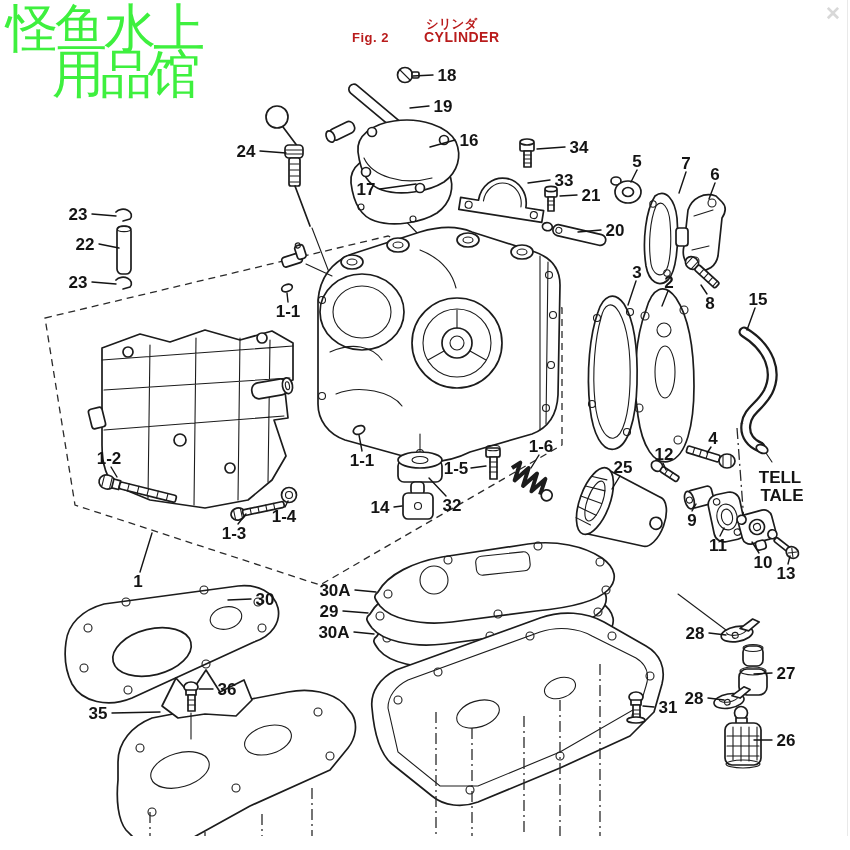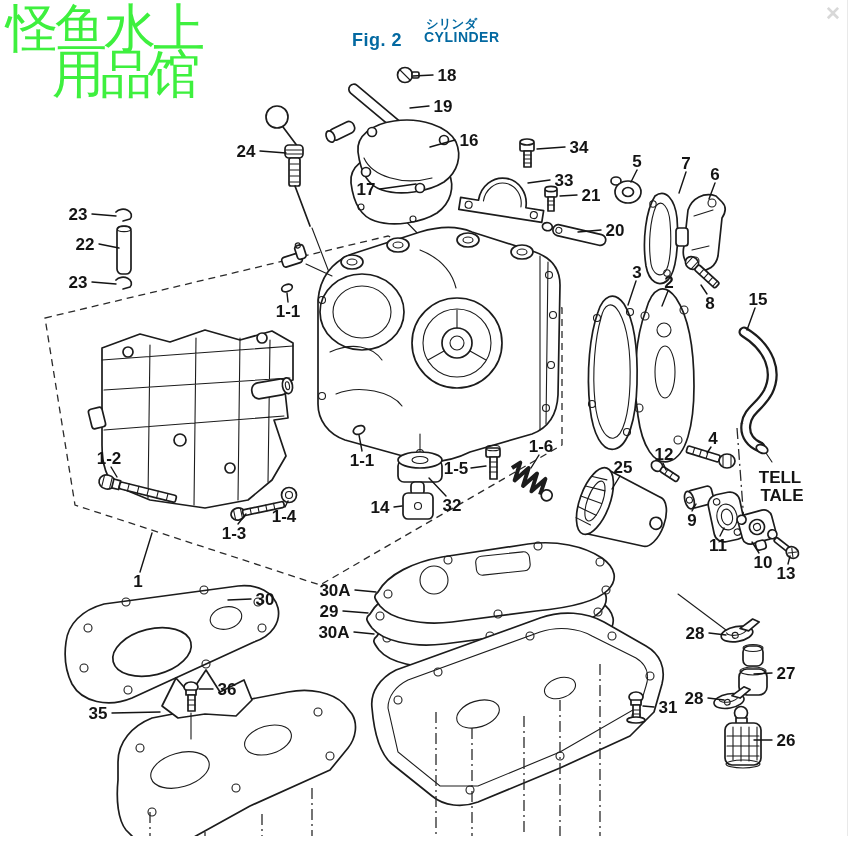--- a/index.html
+++ b/index.html
@@ -2,22 +2,22 @@
 <html><head>
 <meta charset="utf-8">
 <style>
   html,body{margin:0;padding:0;background:#ffffff;}
   .stage{position:relative;width:850px;height:836px;background:#ffffff;overflow:hidden;
          font-family:"Liberation Sans",sans-serif;}
   .watermark{position:absolute;color:#3ef03e;font-family:"DejaVu Serif",serif;
              font-weight:400;white-space:nowrap;line-height:1;z-index:30;}
   .wm1{left:6px;top:2px;font-size:52px;letter-spacing:-3px;}
   .wm2{left:52px;top:48px;font-size:52px;letter-spacing:-4px;}
-  .figtitle{position:absolute;color:#0369a1;font-weight:bold;white-space:nowrap;z-index:5;}
-  .fig-label{left:352px;top:30px;font-size:18px;letter-spacing:.5px;}
+  .figtitle{position:absolute;color:#b91c1c;font-weight:bold;white-space:nowrap;z-index:5;}
+  .fig-label{left:352px;top:30px;font-size:13px;letter-spacing:.5px;}
   .title-jp{left:426px;top:16px;font-size:12.5px;}
   .title-en{left:424px;top:29px;font-size:14px;letter-spacing:.5px;}
   .close-x{position:absolute;right:9px;top:2px;font-size:19px;font-weight:bold;color:#d8d8d8;
            z-index:40;cursor:default;}
   .edge{position:absolute;right:2px;top:0;width:1px;height:850px;background:#e9e9e9;}
   svg{position:absolute;left:0;top:0;z-index:10;}
   .ln{fill:none;stroke:#1c1c1c;stroke-width:1.7;stroke-linecap:round;stroke-linejoin:round;}
   .fw{fill:#ffffff;stroke:#1c1c1c;stroke-width:1.7;stroke-linejoin:round;}
   .th{fill:none;stroke:#1c1c1c;stroke-width:1.1;stroke-linecap:round;}
   .dash{fill:none;stroke:#2a2a2a;stroke-width:1.3;stroke-dasharray:7,5;}

